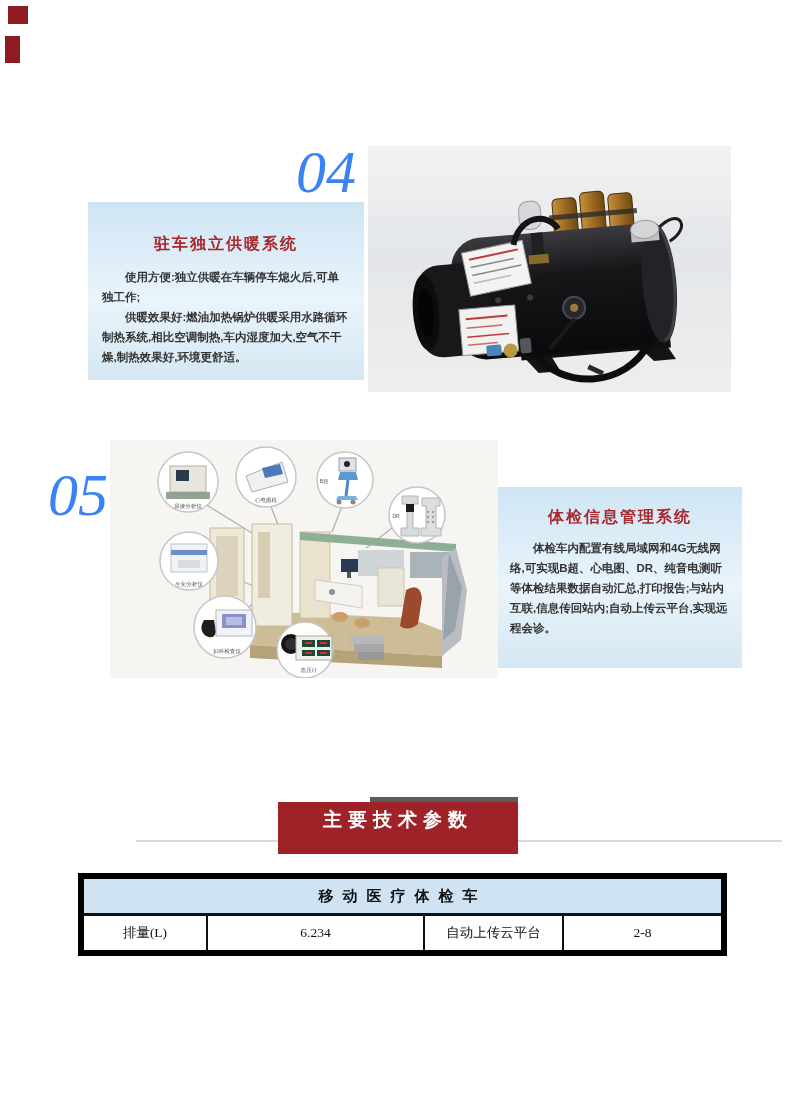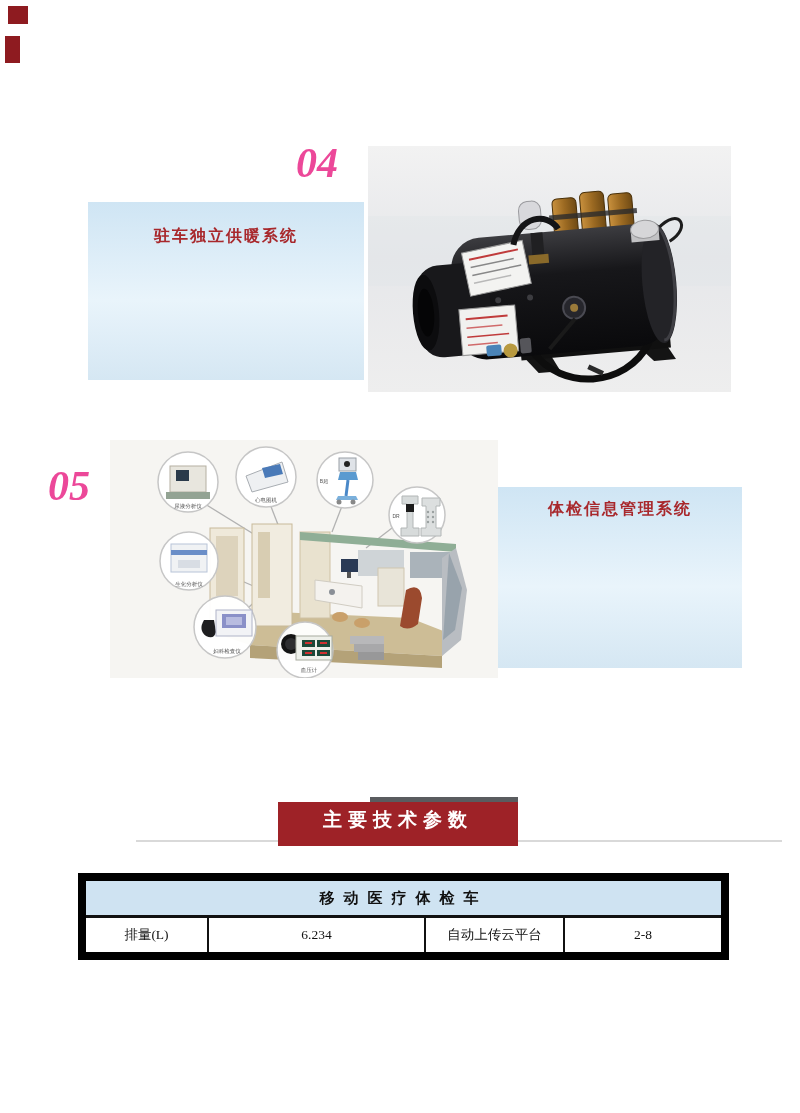--- a/index.html
+++ b/index.html
@@ -3,53 +3,53 @@
 <meta charset="utf-8">
 <style>
   html,body{margin:0;padding:0;background:#fff;}
   #page{position:relative;width:800px;height:1113px;background:#ffffff;overflow:hidden;
         font-family:"Liberation Sans",sans-serif;}
   .decor-sq{position:absolute;background:#8e1b20;}
   #decor-sq1{left:8px;top:6px;width:20px;height:18px;}
   #decor-sq2{left:5px;top:36px;width:15px;height:27px;}
 
   .section-num{position:absolute;font-family:"Liberation Serif",serif;font-style:italic;
-        font-weight:700;font-size:42px;color:#ec4899;line-height:1;}
+        font-weight:400;font-size:60px;color:#3b82f6;line-height:1;}
   #num04{left:296px;top:142px;}
   #num05{left:48px;top:430px;margin-top:35px;}
 
   .blue-box{position:absolute;background:linear-gradient(180deg,#cfe5f4 0%,#e9f4fb 55%,#d5e7f3 100%);}
   #box04{left:88px;top:202px;width:276px;height:178px;}
   #box05{left:498px;top:487px;width:244px;height:181px;}
   .blue-title{text-align:center;font-weight:bold;font-size:16px;color:#a8282c;
-        letter-spacing:2px;margin:0;padding-top:24px;}
-  #box05 .blue-title{padding-top:12px;}
+        letter-spacing:2px;margin:0;padding-top:32px;}
+  #box05 .blue-title{padding-top:20px;}
   .blue-body{margin:12px 0 0 0;padding:0 14px;font-size:11.5px;line-height:20px;
         color:#333333;font-weight:bold;}
   .blue-body p{margin:0;text-indent:2em;}
   #box05 .blue-body{padding:0 12px;margin-top:10px;}
 
   #photo-panel{position:absolute;left:368px;top:146px;width:363px;height:246px;
         background:linear-gradient(180deg,#f2f2f2 0%,#e6e7ea 45%,#eeeeee 100%);}
   #diagram-panel{position:absolute;left:110px;top:440px;width:388px;height:238px;
         background:#f6f5f2;}
 
   #banner-shadow{position:absolute;left:370px;top:797px;width:148px;height:22px;background:#5a5c5f;}
   #banner-line{position:absolute;left:136px;top:840px;width:646px;height:2px;background:#d9d9d9;}
-  #banner{position:absolute;left:278px;top:802px;width:240px;height:44px;background:#9e2227;
+  #banner{position:absolute;left:278px;top:802px;width:240px;height:52px;background:#9e2227;
         color:#ffffff;font-size:19px;font-weight:bold;letter-spacing:6px;text-align:center;
         line-height:36px;}
 
   #spec-table{position:absolute;left:78px;top:873px;width:643px;border-collapse:collapse;
         table-layout:fixed;font-family:"Liberation Serif",serif;color:#111;}
   #spec-table th{background:#cfe3f2;border:3px solid #111;border-bottom:3px solid #111;
         height:32px;font-size:15px;letter-spacing:9px;font-weight:bold;}
   #spec-table td{border:2px solid #111;height:34px;text-align:center;font-size:13.5px;
         padding:0 2px;}
-  #spec-table{border:8px solid #000000;}
+  #spec-table{border:6px solid #000000;}
 
   svg text{font-family:"Liberation Sans",sans-serif;}
 </style>
 </head>
 <body>
 
 <div id="page">
 
   <div id="decor-sq1" class="decor-sq"></div>
   <div id="decor-sq2" class="decor-sq"></div>
@@ -128,20 +128,24 @@
         <rect x="148" y="190" width="11" height="15" rx="2" fill="#55555a"></rect>
 
         <circle cx="130" cy="150" r="3" fill="#3c3c40"></circle>
         <circle cx="162" cy="150" r="3" fill="#3c3c40"></circle>
       </g>
     </svg>
   </div>
 
   <div id="box04" class="blue-box">
     <h3 class="blue-title">驻车独立供暖系统</h3>
+    <div class="blue-body">
+      <p>使用方便:独立供暖在车辆停车熄火后,可单独工作;</p>
+      <p>供暖效果好:燃油加热锅炉供暖采用水路循环制热系统,相比空调制热,车内湿度加大,空气不干燥,制热效果好,环境更舒适。</p>
+    </div>
   </div>
 
   <div id="num05" class="section-num">05</div>
 
   <div id="diagram-panel">
     <svg width="388" height="238" viewBox="0 0 388 238">
 
       <g stroke="#b2b2b2" stroke-width="1.3">
         <line x1="95" y1="64" x2="150" y2="98"></line>
         <line x1="160" y1="64" x2="172" y2="95"></line>
@@ -249,20 +253,23 @@
               <rect x="210" y="212" width="7" height="2"></rect>
             </g>
           <text x="199" y="232" font-size="5.5" fill="#555" text-anchor="middle">血压计</text>
         </g>
       </g>
     </svg>
   </div>
 
   <div id="box05" class="blue-box">
     <h3 class="blue-title">体检信息管理系统</h3>
+    <div class="blue-body">
+      <p>体检车内配置有线局域网和4G无线网络,可实现B超、心电图、DR、纯音电测听等体检结果数据自动汇总,打印报告;与站内互联,信息传回站内;自动上传云平台,实现远程会诊。</p>
+    </div>
   </div>
 
   <div id="banner-shadow"></div>
   <div id="banner-line"></div>
   <div id="banner">主要技术参数</div>
 
   <table id="spec-table">
     <colgroup>
         <col style="width:126px">
         <col style="width:217px">

